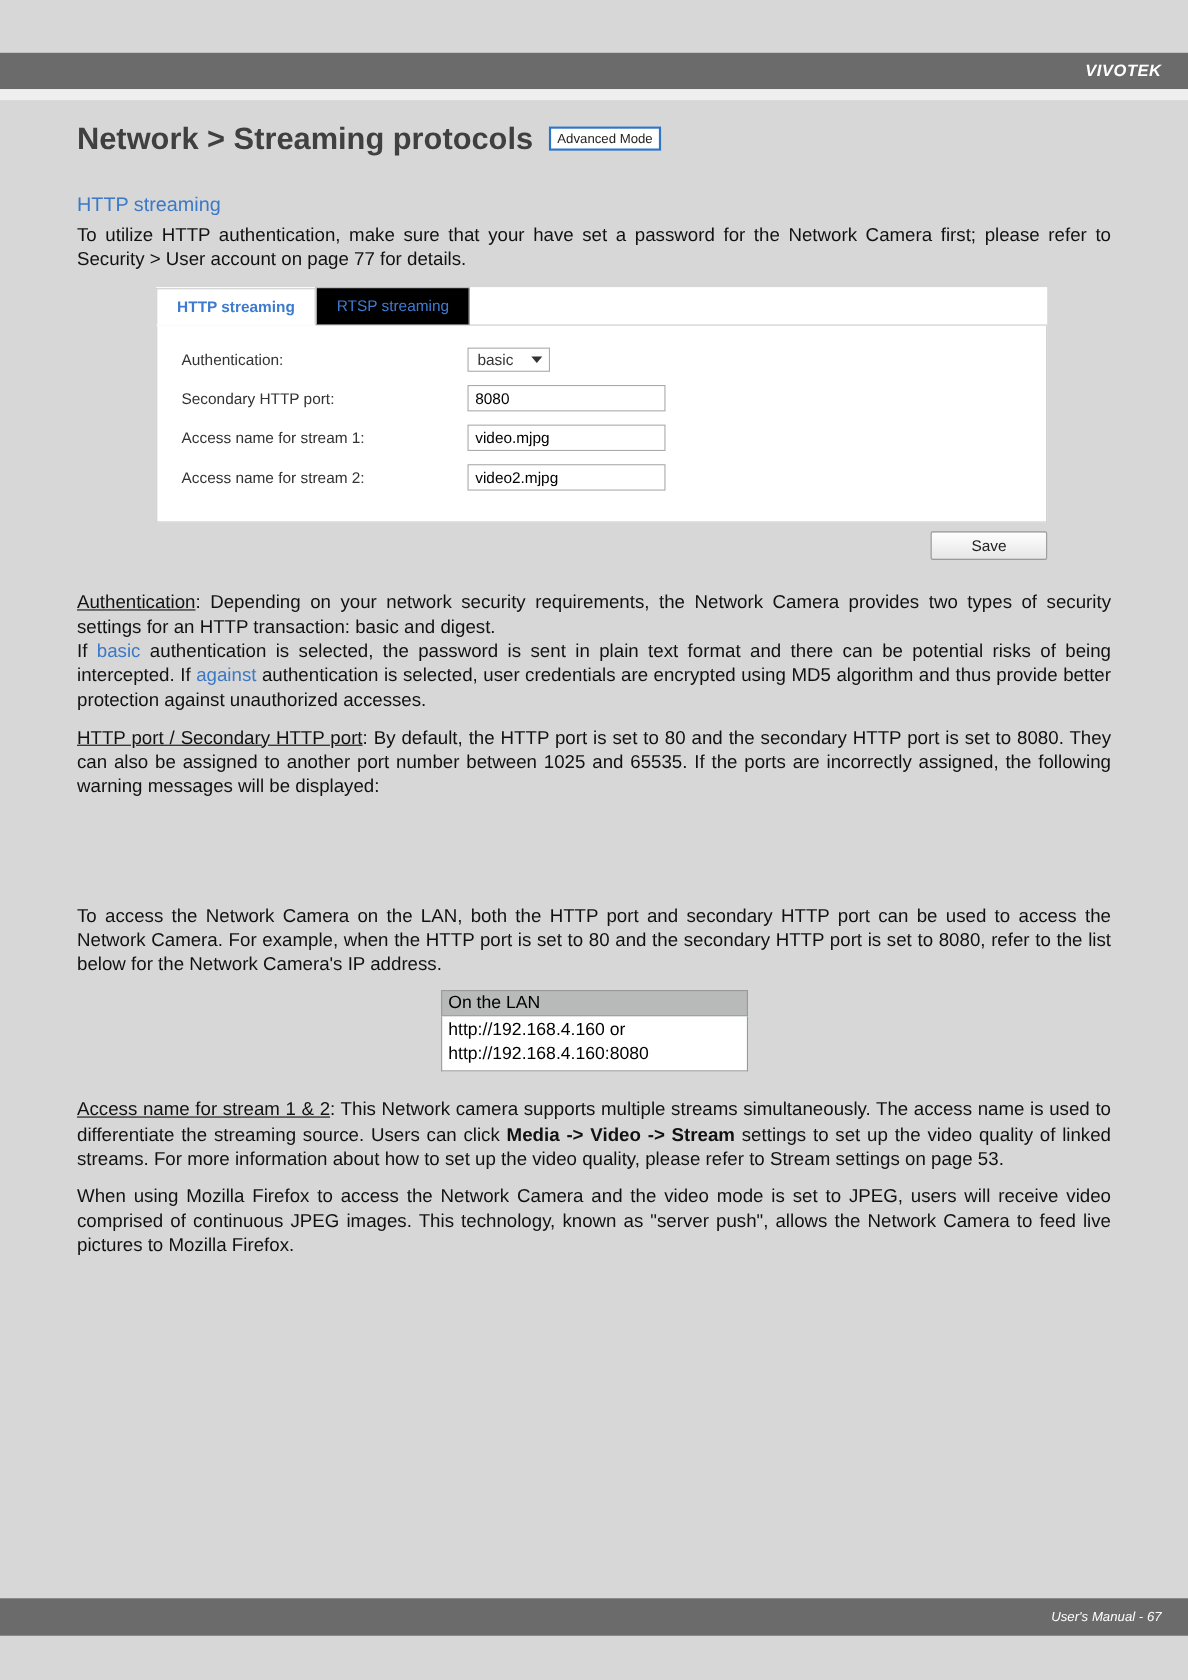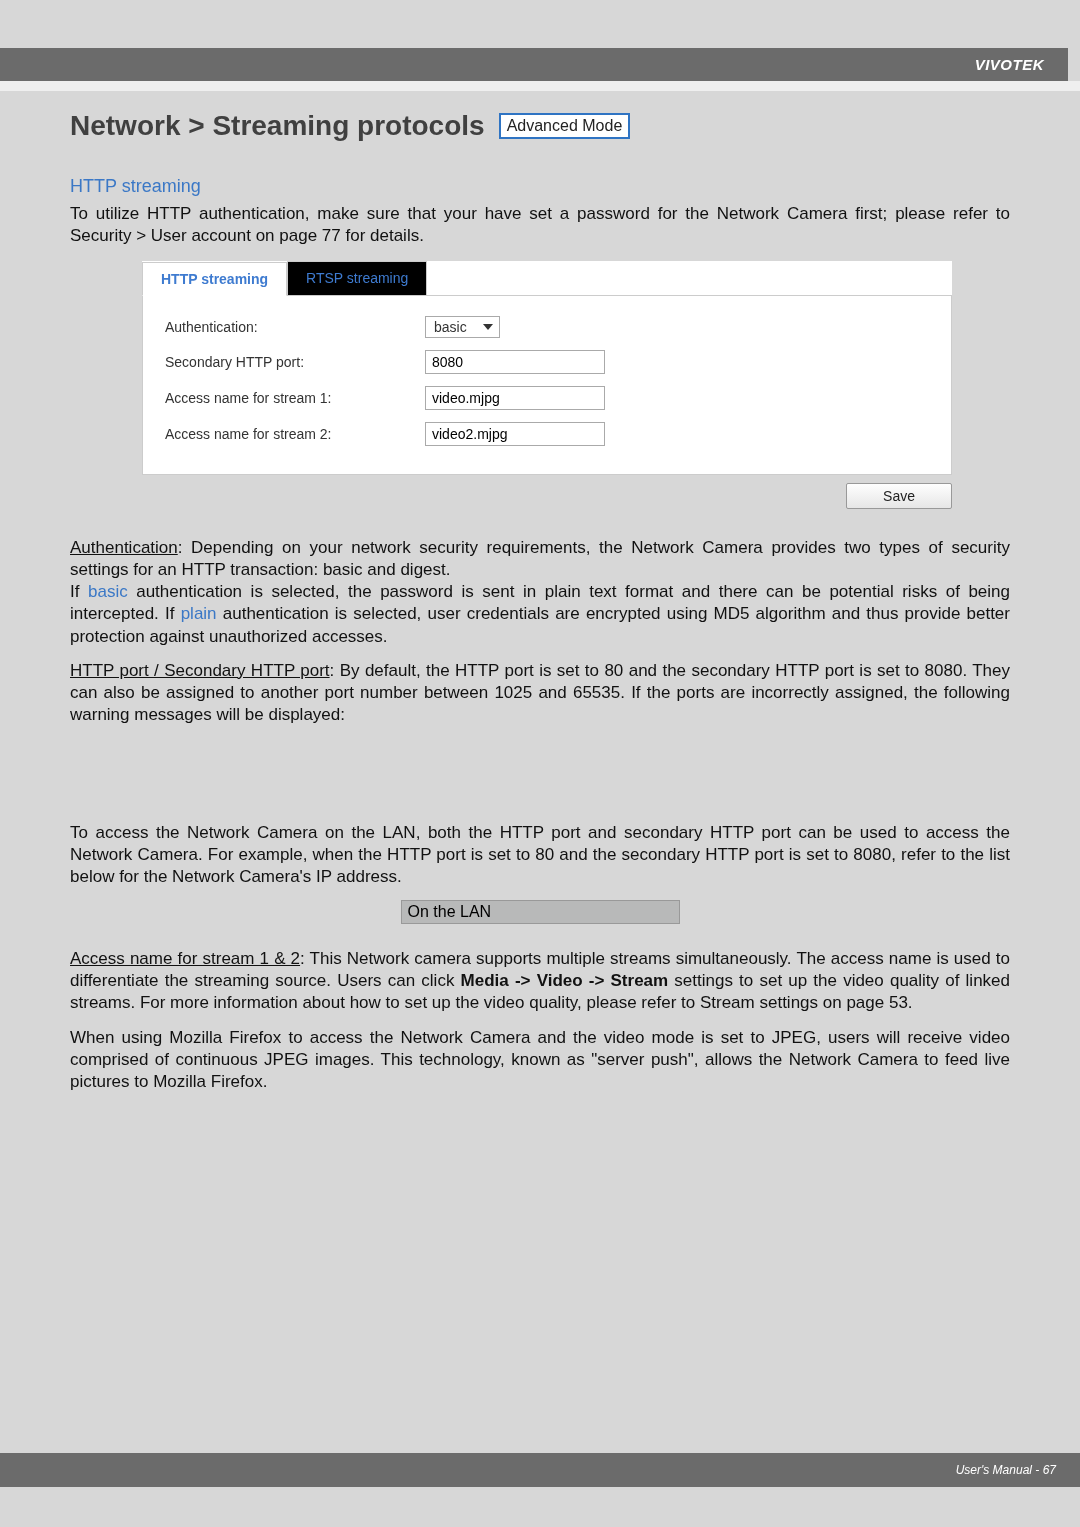--- a/index.html
+++ b/index.html
@@ -6,21 +6,21 @@
   body {
     font-family: Arial, Helvetica, sans-serif;
     background: #d7d7d7;
     width: 1080px;
     height: 1527px;
     position: relative;
   }
   .header-band {
     position: absolute;
     top: 48px;
-    left: 0; right: 12px;
+    left: 0; right: 0;
     height: 33px;
     background: #6b6b6b;
     display: flex;
     justify-content: flex-end;
     align-items: center;
     padding-right: 24px;
   }
   .brand {
     color: #fff;
     font-weight: bold;
@@ -48,21 +48,21 @@
     margin-bottom: 34px;
   }
   .page-title {
     color: #404040;
     font-size: 28px;
     font-weight: bold;
   }
   .adv-mode {
     border: 2px solid #2f74c3;
     padding: 2px 6px;
-    font-size: 16px;
+    font-size: 12px;
     color: #232323;
     background: #fff;
   }
   .sub-title {
     color: #3b78c6;
     font-size: 18px;
     margin-bottom: 6px;
   }
   .body-text {
     font-size: 17px;
@@ -244,33 +244,37 @@
       </div>
 
     </div>
   </div>
   <div class="save-row">
     <button class="save-btn">Save</button>
   </div>
 
   <p class="body-text">
     <span class="underline">Authentication</span><span>: Depending on your network security requirements, the Network Camera provides two types of security settings for an HTTP transaction: basic and digest.</span><br>
-    <span>If </span><span class="blue-inline">basic</span><span> authentication is selected, the password is sent in plain text format and there can be potential risks of being intercepted. If </span><span class="blue-inline">plain</span><span> authentication is selected, user credentials are encrypted using MD5 algorithm and thus provide better protection against unauthorized accesses.</span>
+    <span>If </span><span class="blue-inline">basic</span><span> authentication is selected, the password is sent in plain text format and there can be potential risks of being intercepted. If </span><span class="blue-inline">against</span><span> authentication is selected, user credentials are encrypted using MD5 algorithm and thus provide better protection against unauthorized accesses.</span>
   </p>
 
   <p class="body-text">
     <span class="underline">HTTP port / Secondary HTTP port</span><span>: By default, the HTTP port is set to 80 and the secondary HTTP port is set to 8080. They can also be assigned to another port number between 1025 and 65535. If the ports are incorrectly assigned, the following warning messages will be displayed:</span>
   </p>
 
   <div class="blank-gap"></div>
 
   <p class="body-text">To access the Network Camera on the LAN, both the HTTP port and secondary HTTP port can be used to access the Network Camera. For example, when the HTTP port is set to 80 and the secondary HTTP port is set to 8080, refer to the list below for the Network Camera's IP address.</p>
 
   <div class="lan-box">
     <div class="lan-head">On the LAN</div>
+    <div class="lan-body">
+      <div>http://192.168.4.160  or</div>
+      <div>http://192.168.4.160:8080</div>
+    </div>
   </div>
 
   <p class="body-text">
     <span class="underline">Access name for stream 1 &amp; 2</span><span>: This Network camera supports multiple streams simultaneously. The access name is used to differentiate the streaming source. Users can click </span><span class="bold">Media -&gt; Video -&gt; Stream</span><span> settings to set up the video quality of linked streams. For more information about how to set up the video quality, please refer to Stream settings on page 53.</span>
   </p>
 
   <p class="body-text">When using Mozilla Firefox  to access the Network Camera and the video mode is set to JPEG, users will receive video comprised of continuous JPEG images. This technology, known as "server push", allows the Network Camera to feed live pictures to Mozilla Firefox.</p>
 
 </div>
 

